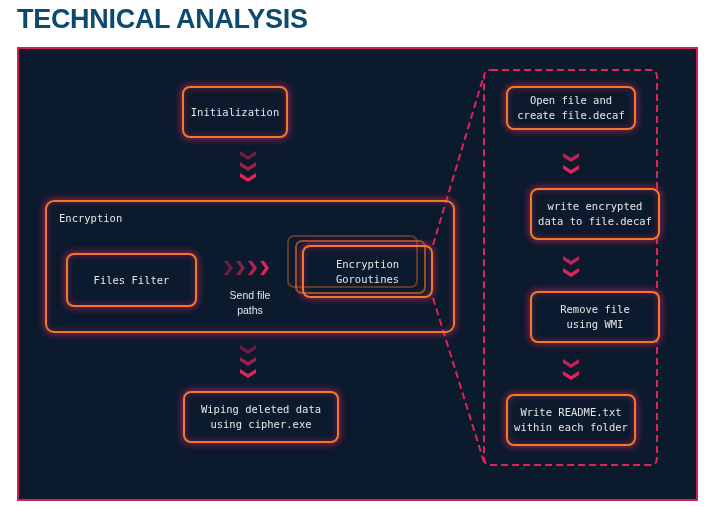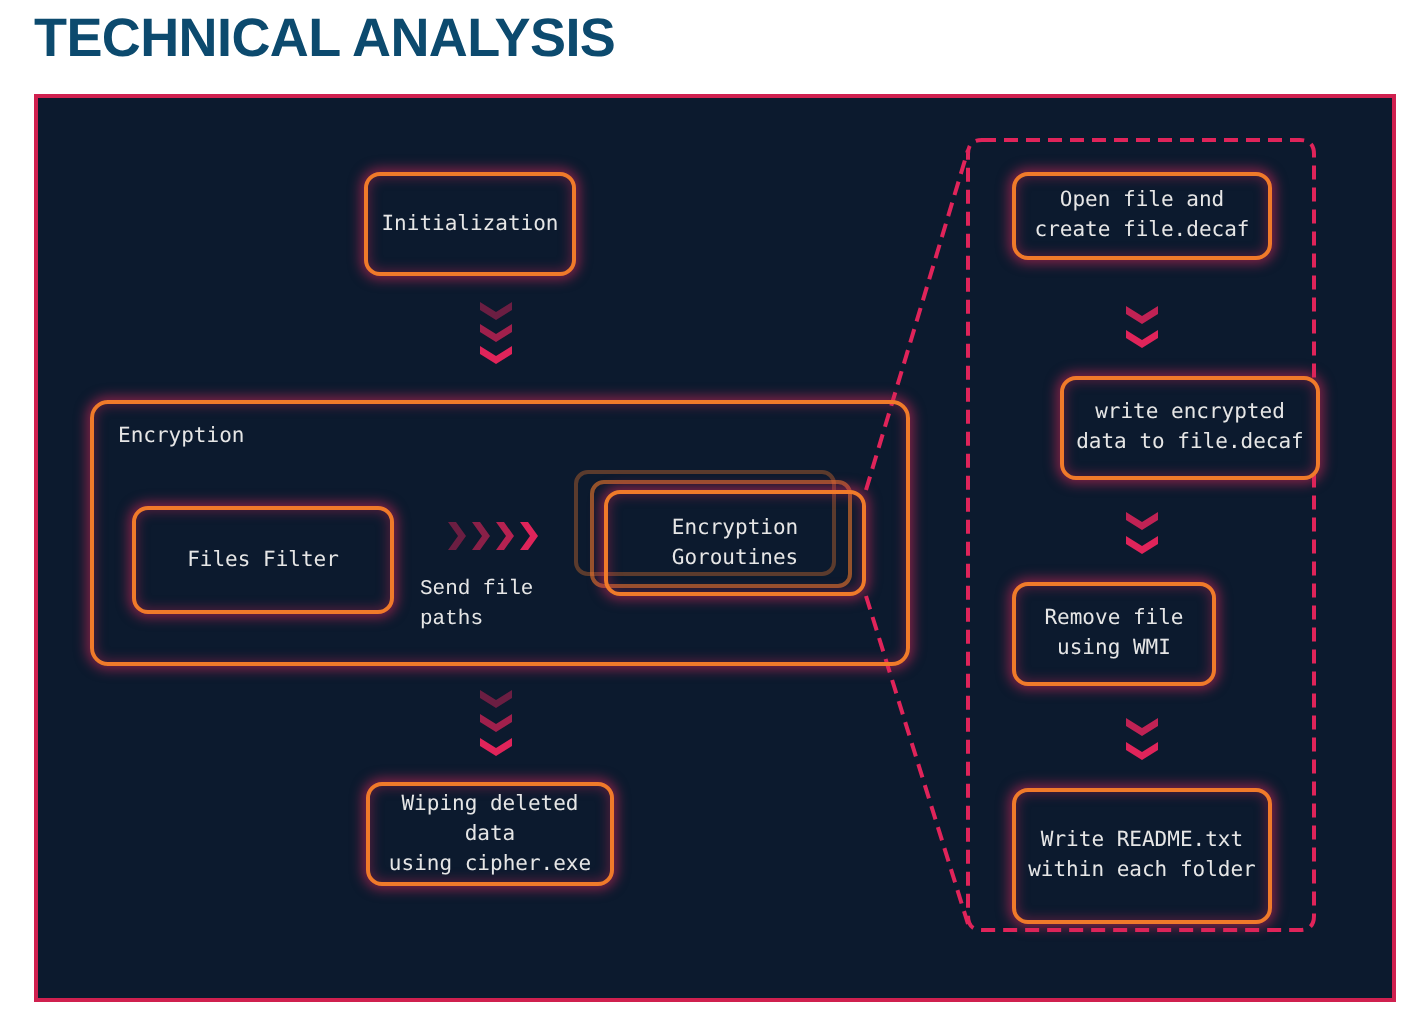--- a/index.html
+++ b/index.html
@@ -28,22 +28,22 @@
   }
   .container-label {
     position: absolute; left: 12px; top: 10px;
     font-family: "DejaVu Sans Mono", monospace; font-size: 10.5px; color: #e6e6e6;
   }
   .ghost {
     position: absolute; box-sizing: border-box; border-radius: 7px;
     border: 2px solid #f07a2a;
   }
   .label {
-    position: absolute; text-align: left;
-    font-family: Liberation Mono, monospace; font-size: 10.5px; line-height: 15px;
+    position: absolute; text-align: center;
+    font-family: Liberation Sans, sans-serif; font-size: 10.5px; line-height: 15px;
     color: #e6e6e6; white-space: pre-line;
   }
   svg.overlay { position: absolute; left: 0; top: 0; pointer-events: none; }
 </style>
 </head>
 <body>
 
 <div class="page-title">TECHNICAL ANALYSIS</div>
 
 <div class="panel"></div>
@@ -83,23 +83,23 @@
 <div class="node" style="left:66px; top:241px; width:131px; height:54px;margin-top:12px;">Files Filter</div>
 
 <div class="label" style="left:210px; top:288px; width:80px;">Send file
 paths</div>
 
 <div class="ghost" style="left:287px; top:235px; width:131px; height:53px; opacity:0.35;"></div>
 <div class="ghost" style="left:295px; top:240px; width:131px; height:54px; opacity:0.6;"></div>
 <div class="node" style="left:302px; top:245px; width:131px; height:53px; background:transparent;">Encryption
 Goroutines</div>
 
-<div class="node" style="left:183px; top:391px; width:124px; height:52px;text-align:center;">Wiping deleted data
+<div class="node" style="left:183px; top:391px; width:156px; height:52px;text-align:center;">Wiping deleted data
 using cipher.exe</div>
 
 <div class="node" style="left:506px; top:86px; width:130px; height:44px;">Open file and
 create file.decaf</div>
 <div class="node" style="left:506px; top:188px; width:130px; height:52px;margin-left:24px;">write encrypted
 data to file.decaf</div>
-<div class="node" style="left:506px; top:291px; width:102px; height:52px;">Remove file
+<div class="node" style="left:530px; top:291px; width:130px; height:52px;">Remove file
 using WMI</div>
-<div class="node" style="left:506px; top:394px; width:130px; height:68px;">Write README.txt
+<div class="node" style="left:506px; top:394px; width:130px; height:52px;">Write README.txt
 within each folder</div>
 
 </body></html>

